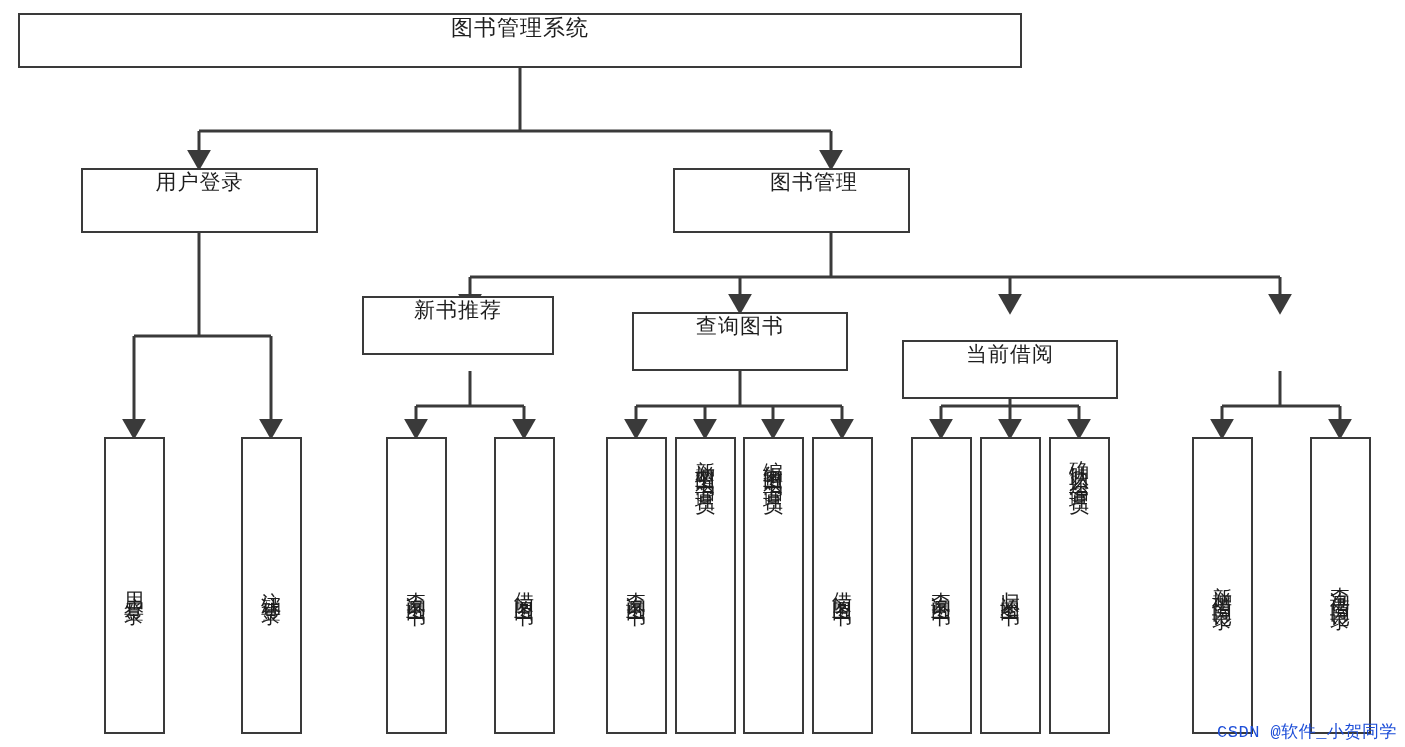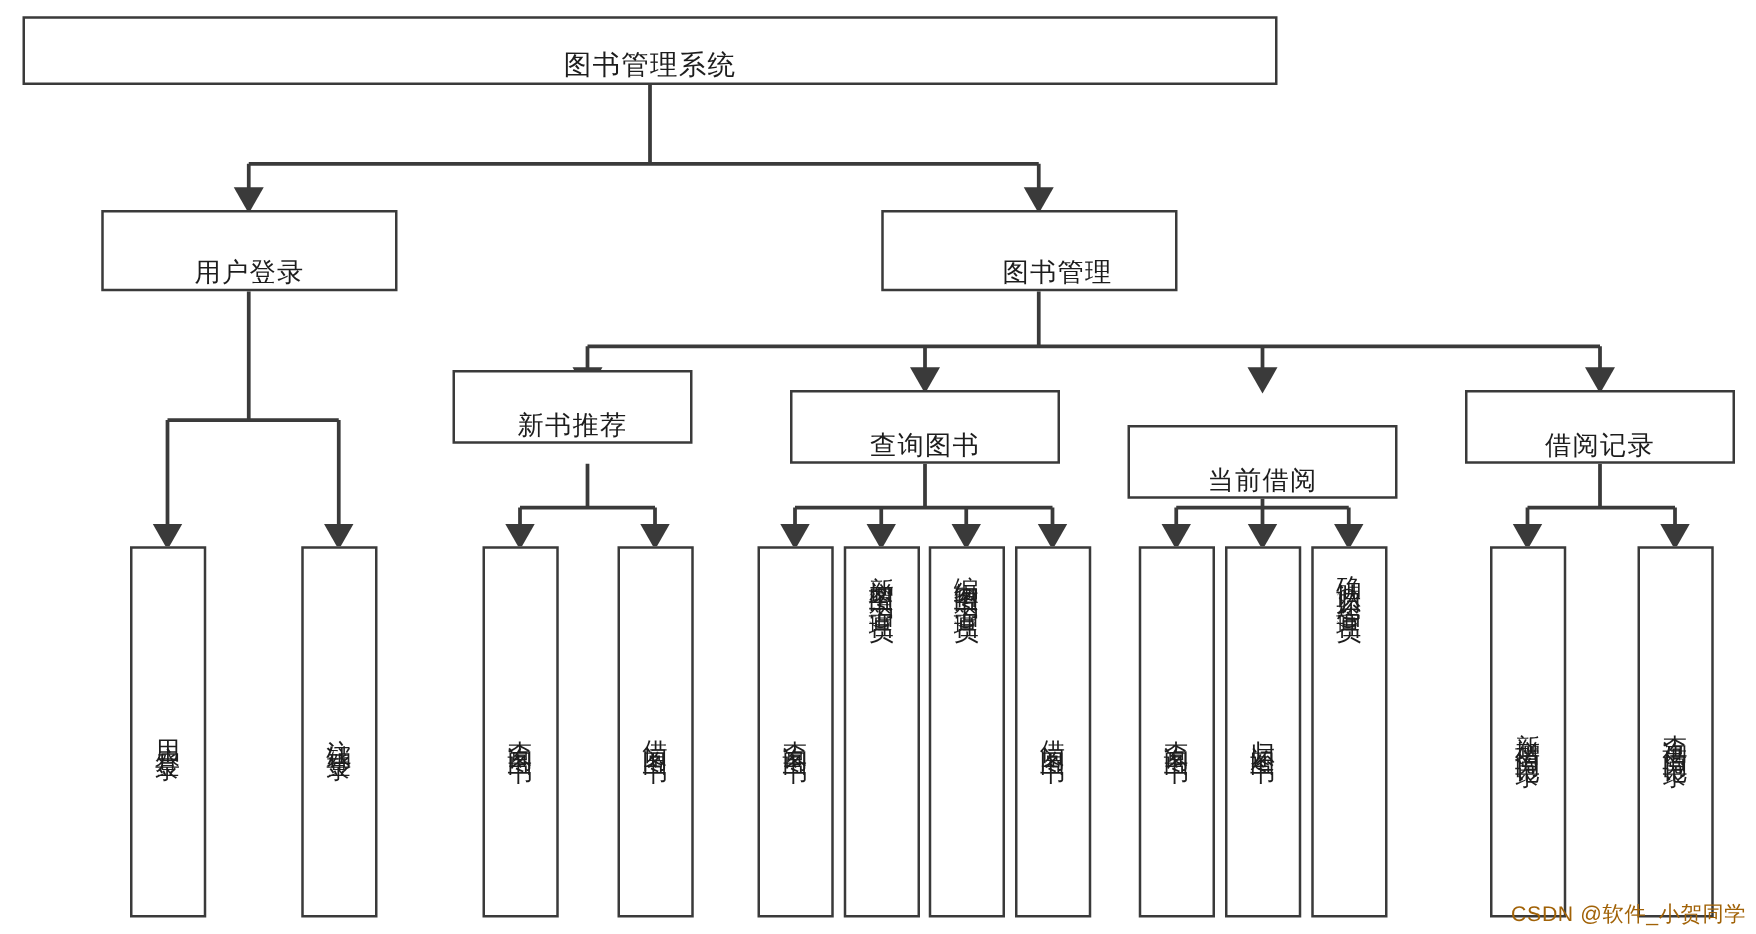--- a/index.html
+++ b/index.html
@@ -18,21 +18,21 @@
     position:absolute;left:0;top:0;
     width:1405px;height:747px;
     pointer-events:none;
   }
   .node{
     position:absolute;
     box-sizing:border-box;
     background:#ffffff;
     border:2px solid #3a3a3a;
     display:flex;
-    align-items:flex-end;
+    align-items:flex-start;
     justify-content:center;
     color:#1d1d1d;
     z-index:2;
   }
   .node.h{
     font-size:21px;
     letter-spacing:1px;
     line-height:1.2;
   }
   .node.root{
@@ -54,25 +54,25 @@
   }
   
   .node.v.top{
     align-items:flex-start;
   }
   .watermark{
     position:absolute;
     right:8px;
     bottom:4px;
     font-size:17px;
-    color:#a16207;
+    color:#1d4ed8;
     letter-spacing:0.5px;
     white-space:nowrap;
     z-index:5;
-    font-family:Liberation Sans, sans-serif;
+    font-family:Liberation Mono, monospace;
   }
 </style>
 </head>
 <body>
 
 <div id="diagram">
 
   <svg id="edges" viewBox="0 0 1405 747" width="1405" height="747" xmlns="http://www.w3.org/2000/svg">
     <defs>
       <marker id="arrow" markerWidth="12" markerHeight="12" refX="3.4" refY="4" orient="auto" markerUnits="strokeWidth">
@@ -123,35 +123,32 @@
     </g>
   </svg>
 
   <div class="node h root" style="left:18px;top:13px;width:1004px;height:55px;">
     <span>图书管理系统</span>
   </div>
 
   <div class="node h" style="left:81px;top:168px;width:237px;height:65px;">
     <span>用户登录</span>
   </div>
-  <div class="node h" style="left:705px;top:168px;width:237px;height:65px;padding-left:45px;">
+  <div class="node h" style="left:673px;top:168px;width:237px;height:65px;padding-left:45px;">
     <span>图书管理</span>
   </div>
 
   <div class="node h" style="left:362px;top:296px;width:192px;height:59px;">
     <span>新书推荐</span>
   </div>
   <div class="node h" style="left:632px;top:312px;width:216px;height:59px;">
     <span>查询图书</span>
   </div>
   <div class="node h" style="left:902px;top:312px;width:216px;height:59px;margin-top:28px;">
     <span>当前借阅</span>
-  </div>
-  <div class="node h" style="left:1172px;top:312px;width:216px;height:59px;">
-    <span>借阅记录</span>
   </div>
 
   <div class="node v" style="left:104px;top:437px;width:61px;height:297px;">
     <span class="vtext">用户登录</span>
   </div>
   <div class="node v" style="left:241px;top:437px;width:61px;height:297px;">
     <span class="vtext">注销登录</span>
   </div>
 
   <div class="node v" style="left:386px;top:437px;width:61px;height:297px;">

